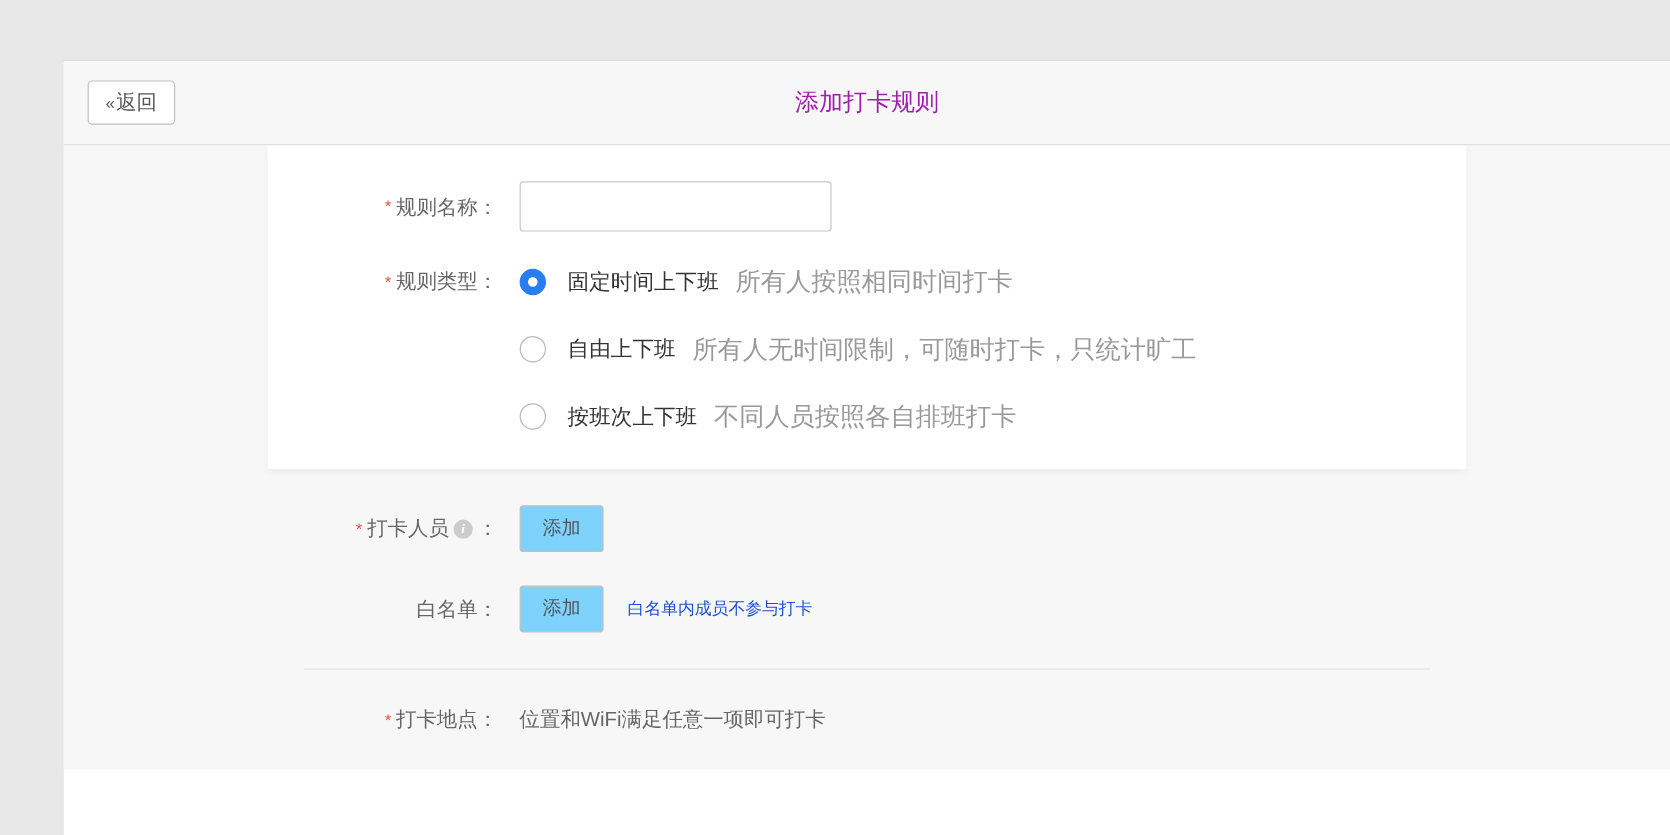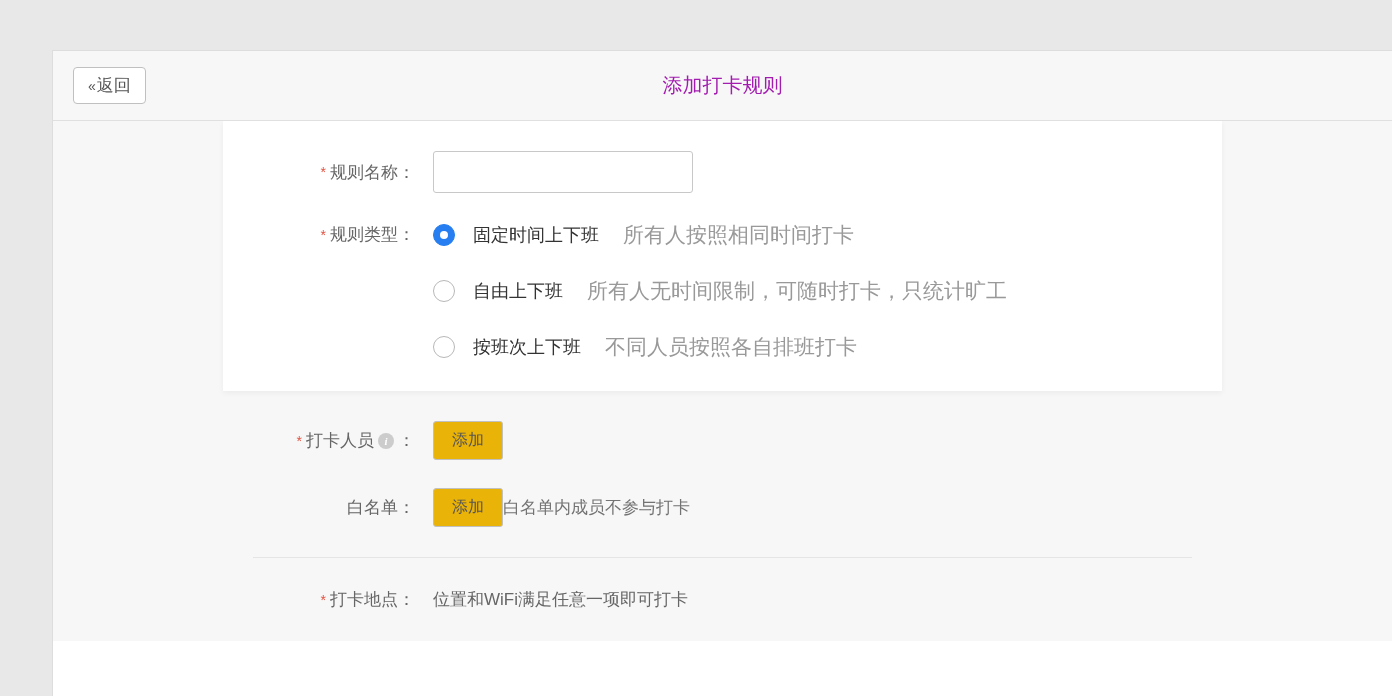--- a/index.html
+++ b/index.html
@@ -137,30 +137,30 @@
       content: "";
       width: 8px;
       height: 8px;
       border-radius: 50%;
       background: #fff;
     }
     .radio-title {
       font-size: 18px;
       color: #333;
       font-weight: 500;
-      margin-right: 24px;
+      margin-right: 14px;
       text-align: right;
     }
     .radio-desc {
       font-size: 21px;
       color: #999;
     }
     .add-button {
       border: 1px solid #c0c0c0;
-      background: #eab308;
+      background: #7dd3fc;
       border-radius: 3px;
       padding: 8px 18px;
       cursor: pointer;
       font-size: 16px;
       color: #555;
     }
     .info-icon {
       width: 16px;
       height: 16px;
       border-radius: 50%;
@@ -169,22 +169,23 @@
       font-size: 11px;
       font-style: italic;
       font-weight: bold;
       display: inline-flex;
       align-items: center;
       justify-content: center;
       margin: 0 4px;
       font-family: Georgia, serif;
     }
     .desc-text {
-      font-size: 17px;
-      color: #737373;
+      font-size: 14px;
+      color: #1d4ed8;
+      margin-left: 20px;
     }
     .location-text {
       font-size: 17px;
       color: #666;
     }
   </style>
 </head>
 <body>
 
 <div class="page-container">

